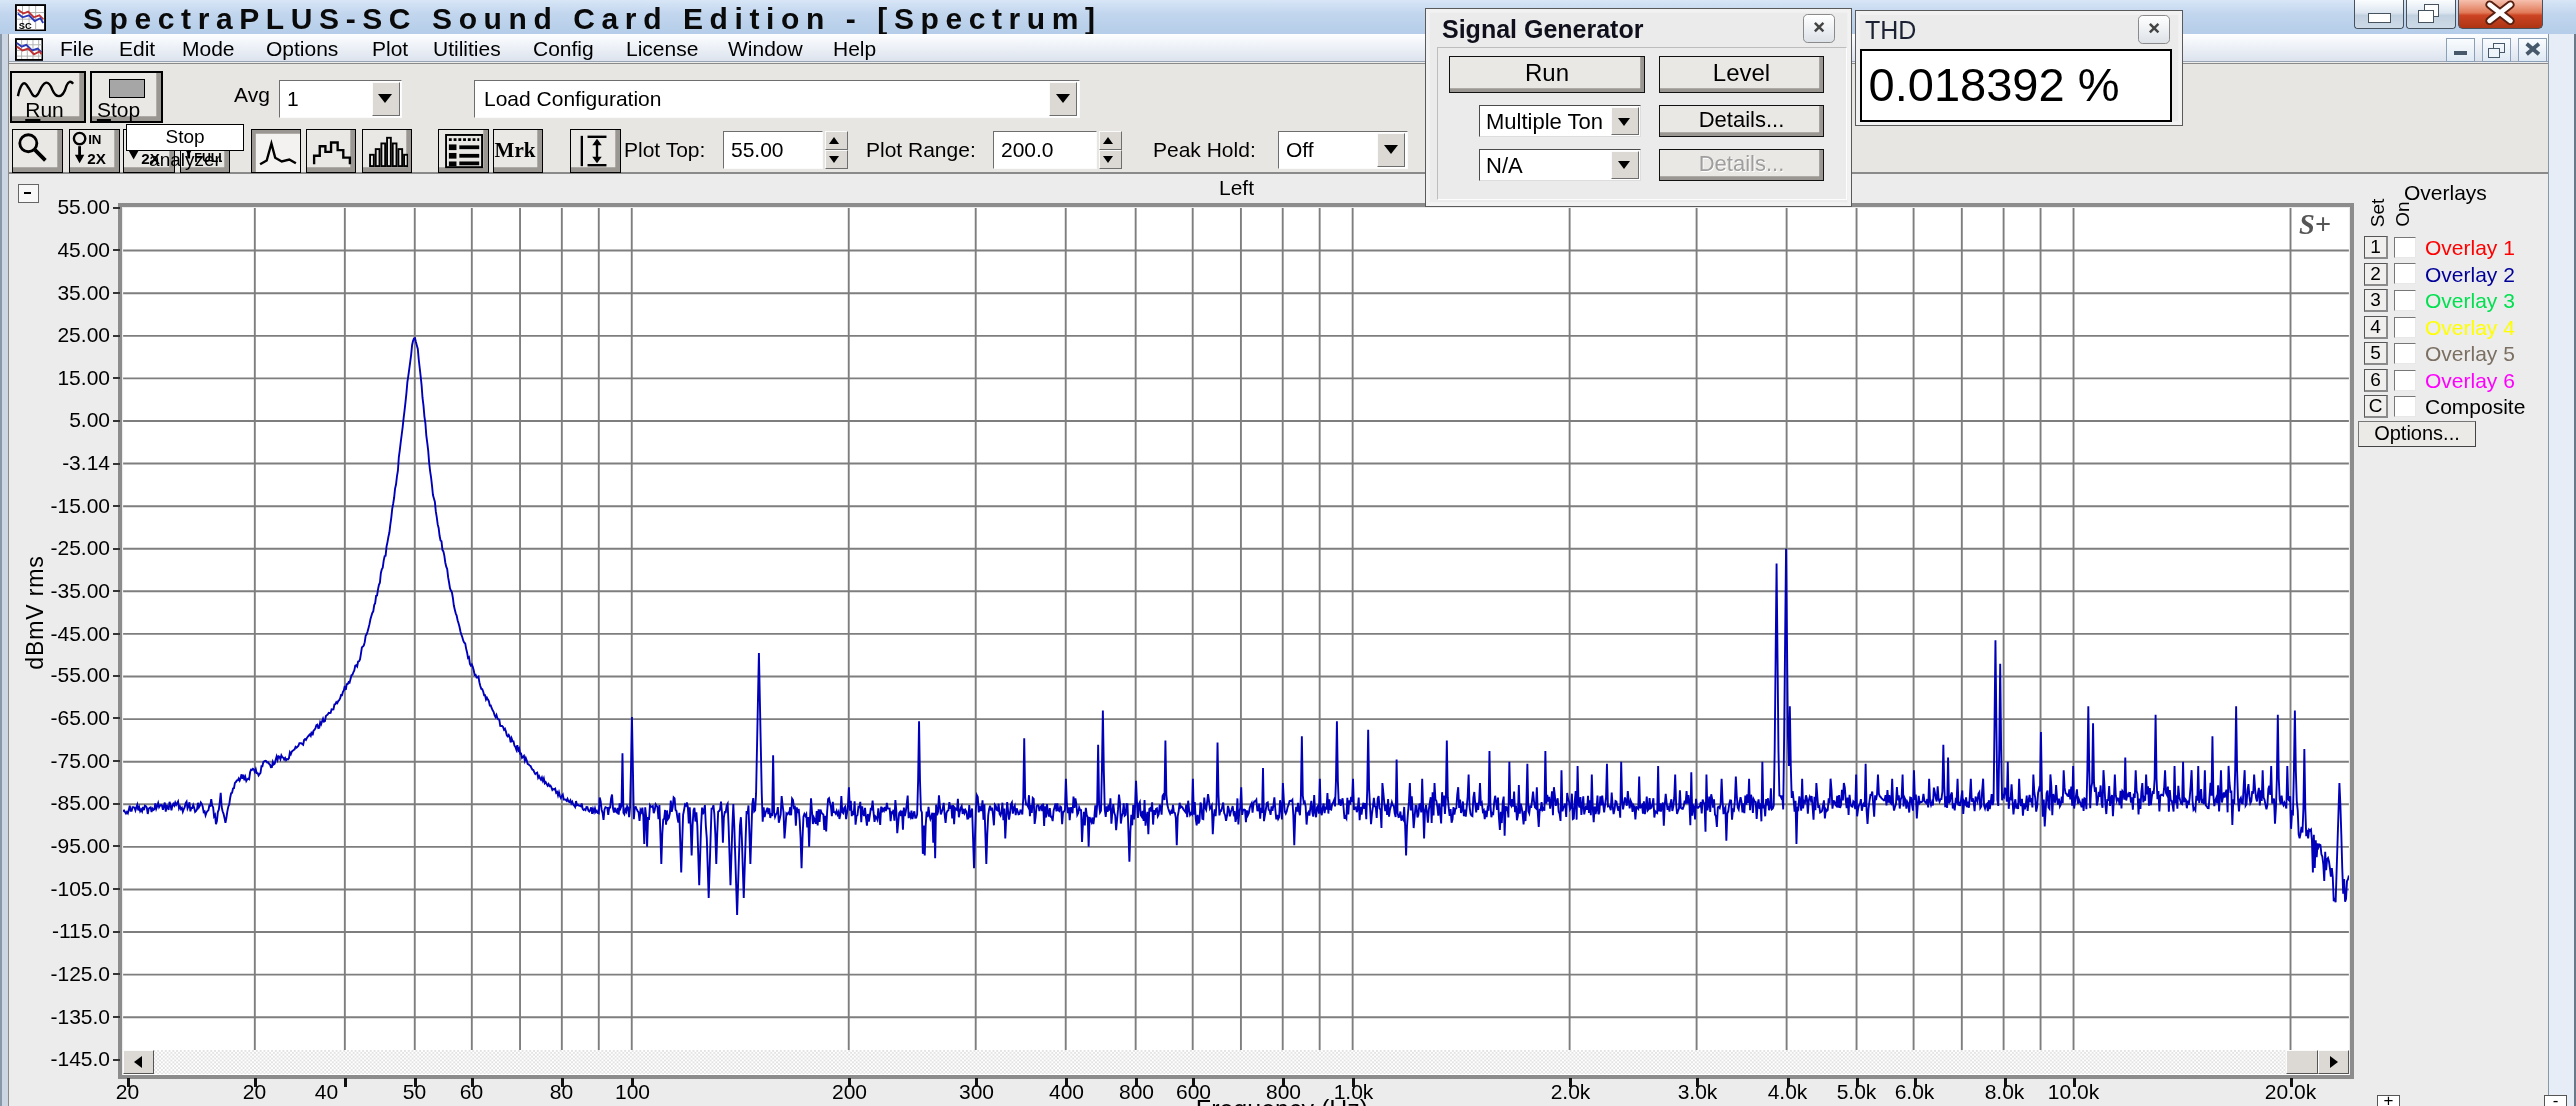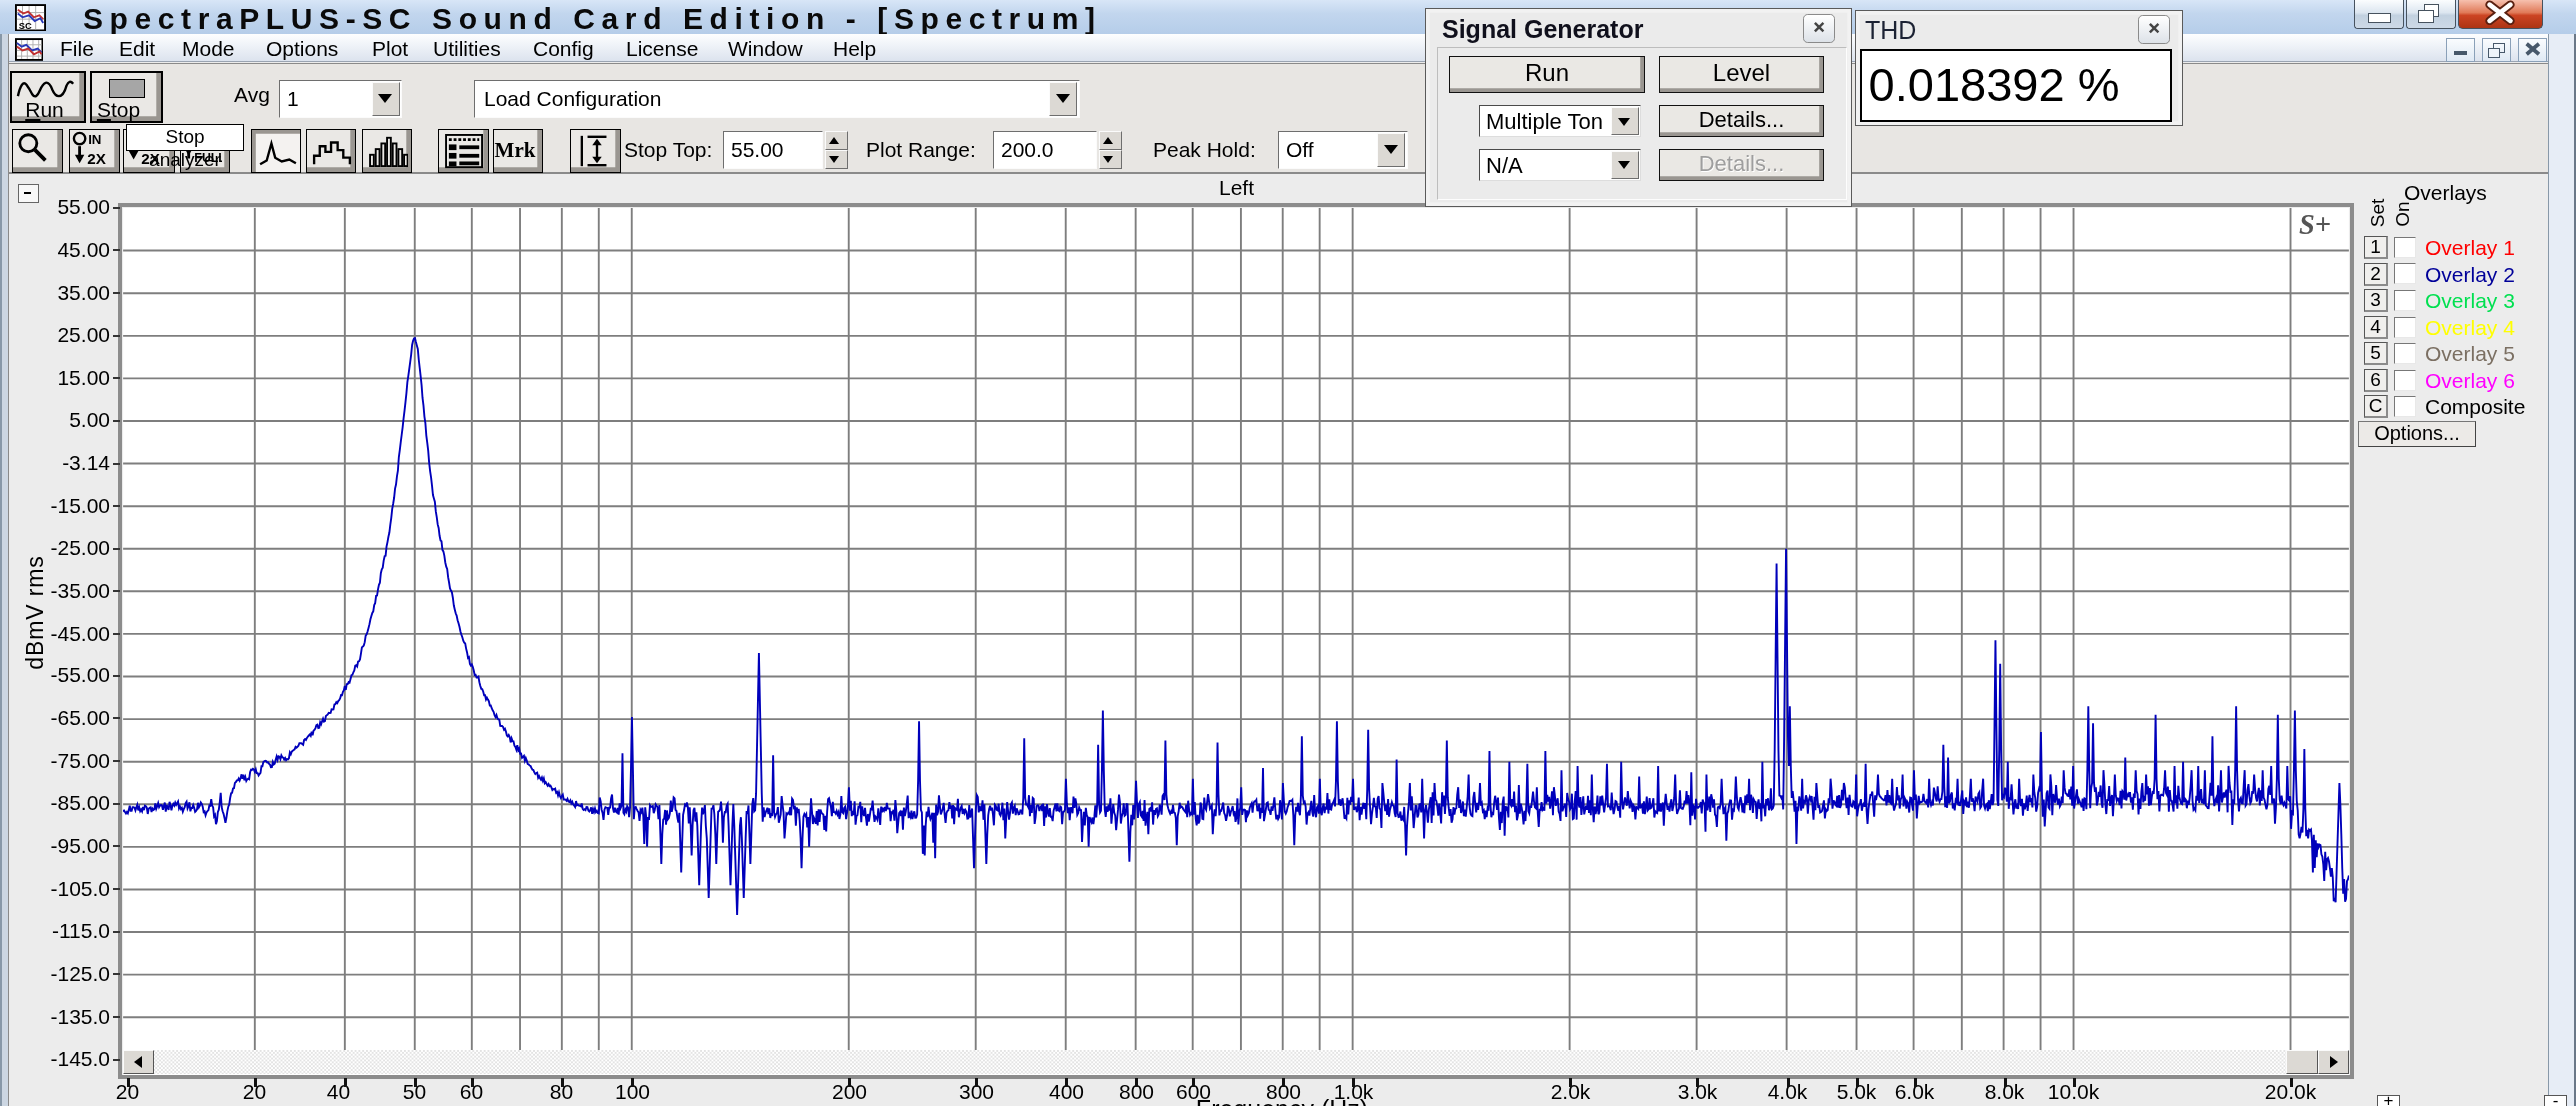--- a/index.html
+++ b/index.html
@@ -177,21 +177,21 @@
       <g stroke="#000" stroke-width="2.5">
         <line x1="4" y1="3" x2="4" y2="35"></line>
         <line x1="10" y1="4" x2="30" y2="4"></line>
         <line x1="10" y1="34" x2="30" y2="34"></line>
         <line x1="20" y1="8" x2="20" y2="30"></line>
       </g>
       <polygon points="15,13 25,13 20,6" fill="#000"></polygon>
       <polygon points="15,25 25,25 20,32" fill="#000"></polygon>
     </svg>
   </div>
-<div class="tlabel" style="left:624px;top:138px">Stop Top:</div>
+<div class="tlabel" style="left:624px;top:138px">Plot Top:</div>
 <div class="sunken" style="left:723px;top:131px;width:100px;height:38px"></div>
 <div class="tlabel" style="left:731px;top:138px">55.00</div>
 <div class="combobtn" style="left:825px;top:131px;width:23px;height:19px"></div>
 <div class="tri" style="left:829px;top:137px;border-left-width:5.7px;border-right-width:5.7px;border-top:none;border-bottom:7.6px solid #000"></div>
 <div class="combobtn" style="left:825px;top:150px;width:23px;height:19px"></div>
 <div class="tri" style="left:829px;top:156px;border-left-width:5.7px;border-right-width:5.7px;border-top-width:7.6px"></div>
 <div class="tlabel" style="left:866px;top:138px">Plot Range:</div>
 <div class="sunken" style="left:993px;top:131px;width:104px;height:38px"></div>
 <div class="tlabel" style="left:1001px;top:138px">200.0</div>
 <div class="combobtn" style="left:1099px;top:131px;width:23px;height:19px"></div>
@@ -308,21 +308,21 @@
 <div class="ylab" style="top:962px">-125.0</div>
 <div class="abs" style="left:113px;top:973px;width:6.6px;height:1.9px;background:#333"></div>
 <div class="ylab" style="top:1005px">-135.0</div>
 <div class="abs" style="left:113px;top:1016px;width:6.6px;height:1.9px;background:#333"></div>
 <div class="ylab" style="top:1047px">-145.0</div>
 <div class="abs" style="left:113px;top:1059px;width:6.6px;height:1.9px;background:#333"></div>
 <div class="xlab" style="left:85px">20</div>
 <div class="abs" style="left:127px;top:1078px;width:2.8px;height:8.5px;background:#111"></div>
 <div class="xlab" style="left:212px">20</div>
 <div class="abs" style="left:254px;top:1078px;width:2.8px;height:8.5px;background:#111"></div>
-<div class="xlab" style="left:296px">40</div>
+<div class="xlab" style="left:284px">40</div>
 <div class="abs" style="left:344px;top:1078px;width:2.8px;height:8.5px;background:#111"></div>
 <div class="xlab" style="left:372px">50</div>
 <div class="abs" style="left:414px;top:1078px;width:2.8px;height:8.5px;background:#111"></div>
 <div class="xlab" style="left:429px">60</div>
 <div class="abs" style="left:471px;top:1078px;width:2.8px;height:8.5px;background:#111"></div>
 <div class="xlab" style="left:519px">80</div>
 <div class="abs" style="left:561px;top:1078px;width:2.8px;height:8.5px;background:#111"></div>
 <div class="xlab" style="left:590px">100</div>
 <div class="abs" style="left:631px;top:1078px;width:2.8px;height:8.5px;background:#111"></div>
 <div class="xlab" style="left:807px">200</div>

